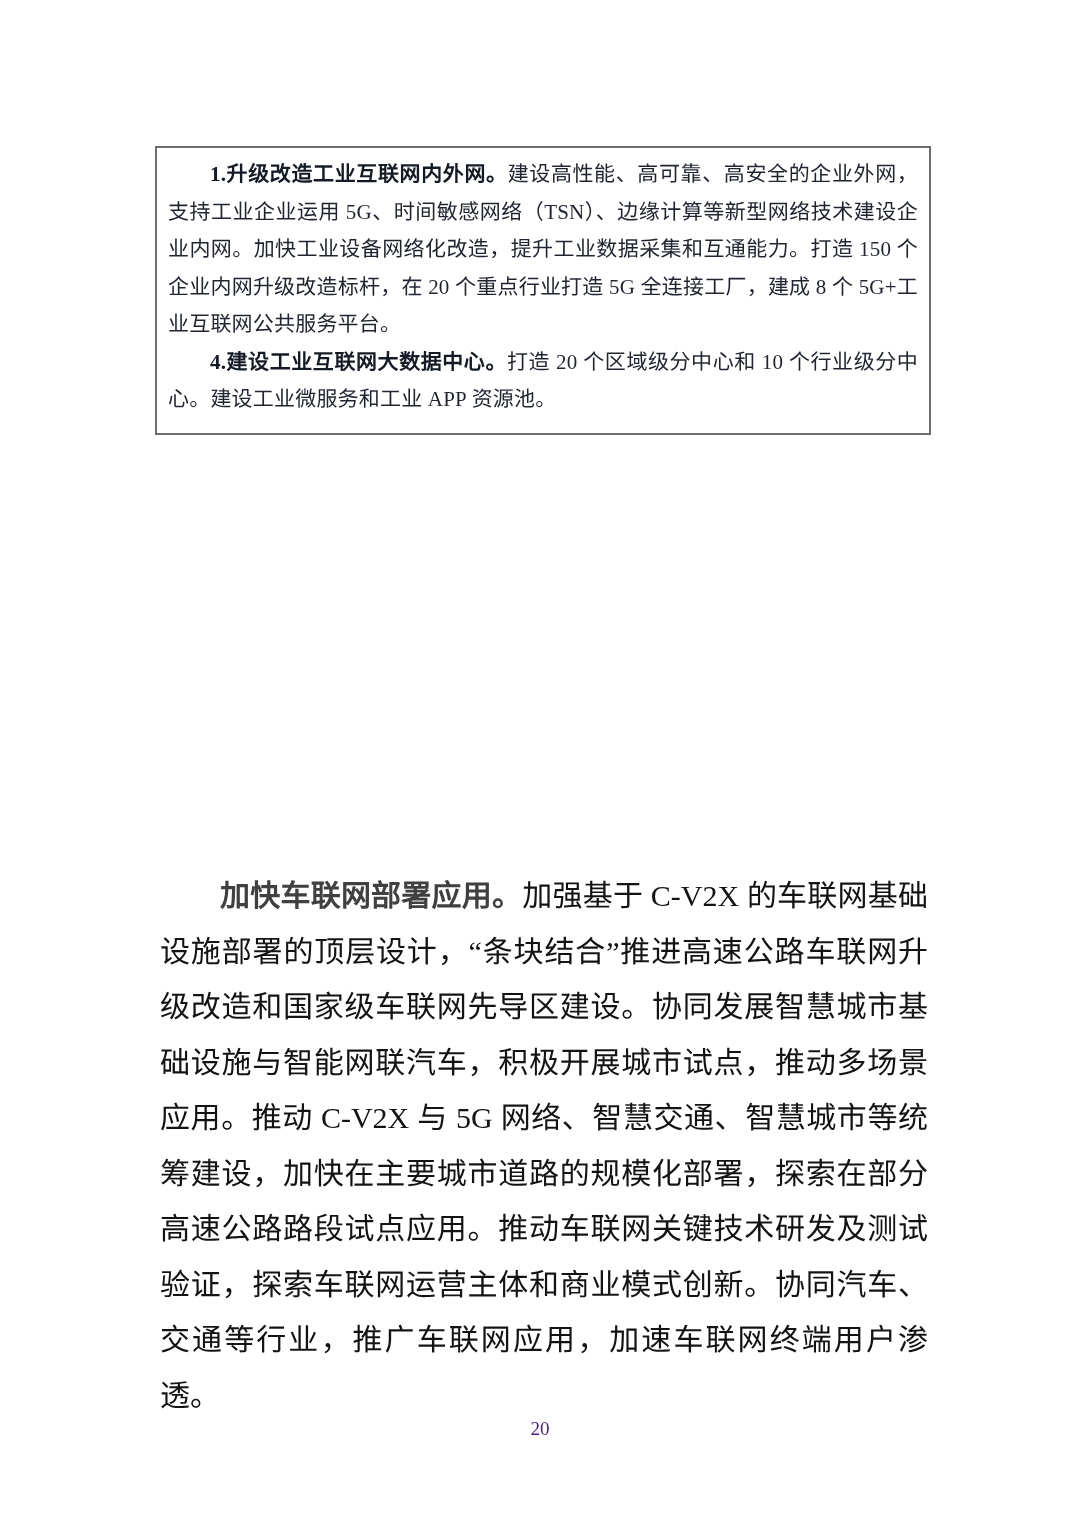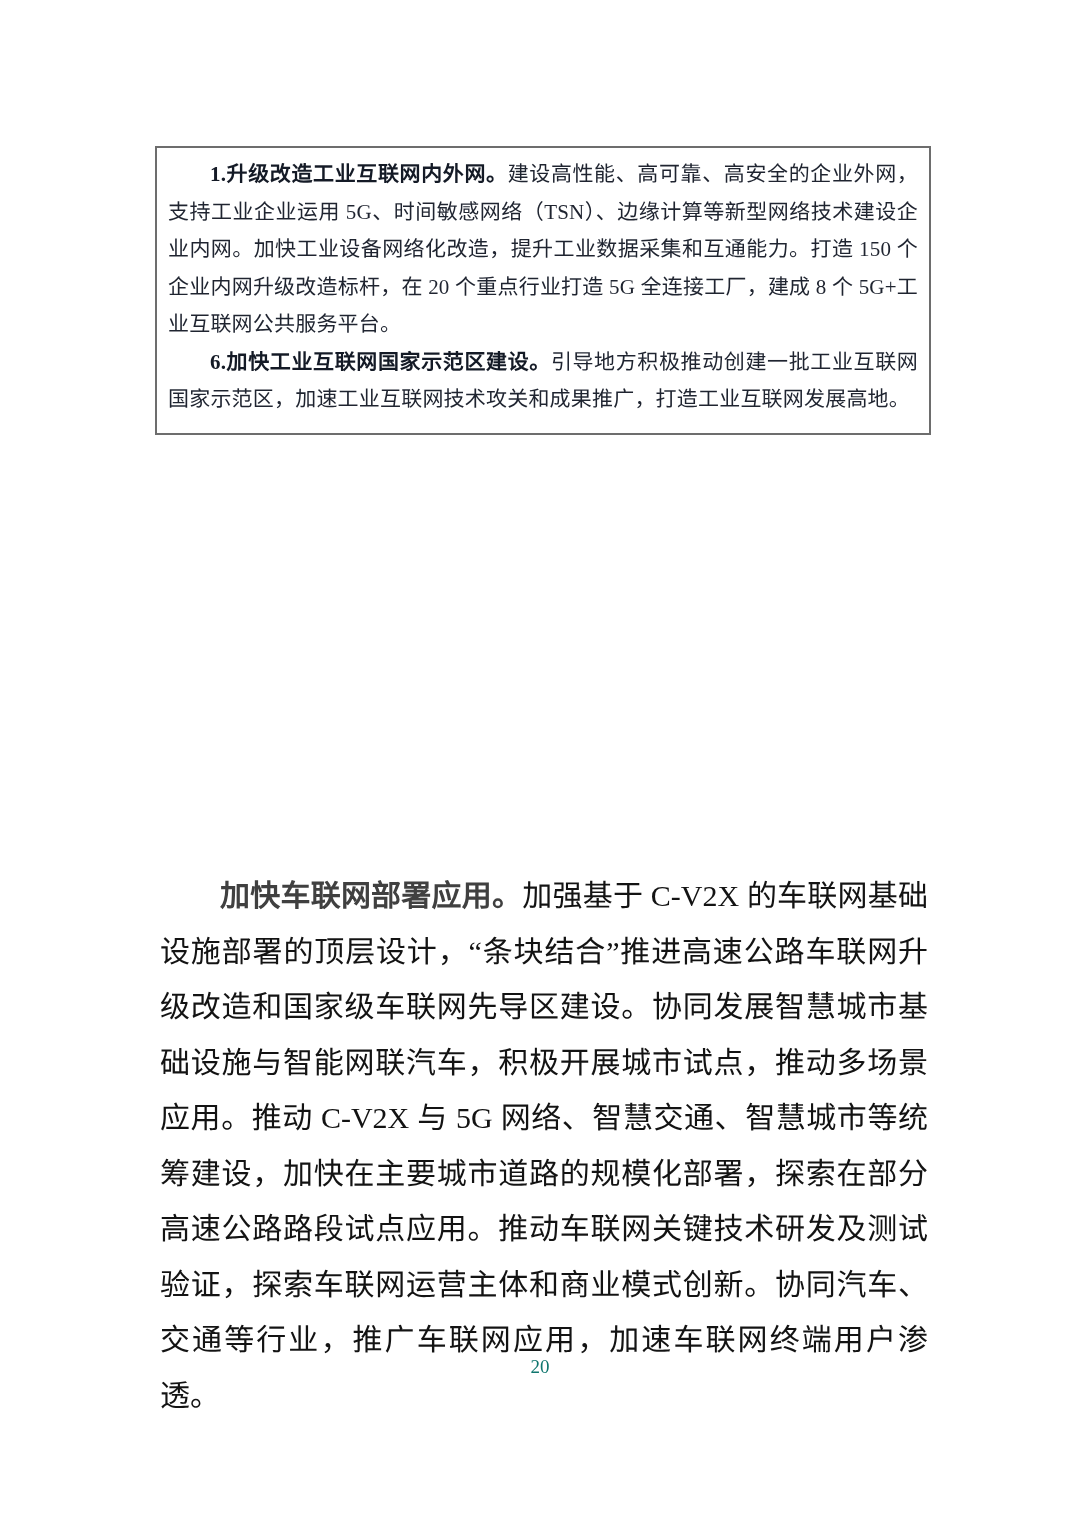--- a/index.html
+++ b/index.html
@@ -57,38 +57,38 @@
     color: #131313;
   }
   .body-para .lead {
     font-weight: bold;
     color: #404040;
   }
   
   .page-footer {
     position: absolute;
     left: 0;
-    top: 1340px;
+    top: 1402px;
     width: 100%;
     text-align: center;
     font-size: 19px;
-    color: #0f766e;
+    color: #4c1d95;
   }
 </style>
 </head>
 <body>
 
 <div class="page">
 
   <div class="info-box">
     <p class="box-para">
       <span class="lead">1.升级改造工业互联网内外网。</span><span>建设高性能、高可靠、高安全的企业外网，支持工业企业运用 5G、时间敏感网络（TSN）、边缘计算等新型网络技术建设企业内网。加快工业设备网络化改造，提升工业数据采集和互通能力。打造 150 个企业内网升级改造标杆，在 20 个重点行业打造 5G 全连接工厂，建成 8 个 5G+工业互联网公共服务平台。</span>
     </p>
     <p class="box-para">
-      <span class="lead">6.加快工业互联网国家示范区建设。</span><span>引导地方积极推动创建一批工业互联网国家示范区，加速工业互联网技术攻关和成果推广，打造工业互联网发展高地。</span>
+      <span class="lead">4.建设工业互联网大数据中心。</span><span>打造 20 个区域级分中心和 10 个行业级分中心。建设工业微服务和工业 APP 资源池。</span>
     </p>
   </div>
 
   <div class="body-text">
     <p class="body-para">
       <span class="lead">加快车联网部署应用。</span><span>加强基于 C-V2X 的车联网基础设施部署的顶层设计，“条块结合”推进高速公路车联网升级改造和国家级车联网先导区建设。协同发展智慧城市基础设施与智能网联汽车，积极开展城市试点，推动多场景应用。推动 C-V2X 与 5G 网络、智慧交通、智慧城市等统筹建设，加快在主要城市道路的规模化部署，探索在部分高速公路路段试点应用。推动车联网关键技术研发及测试验证，探索车联网运营主体和商业模式创新。协同汽车、交通等行业，推广车联网应用，加速车联网终端用户渗透。</span>
     </p>
   </div>
 
   <div class="page-footer">20</div>

